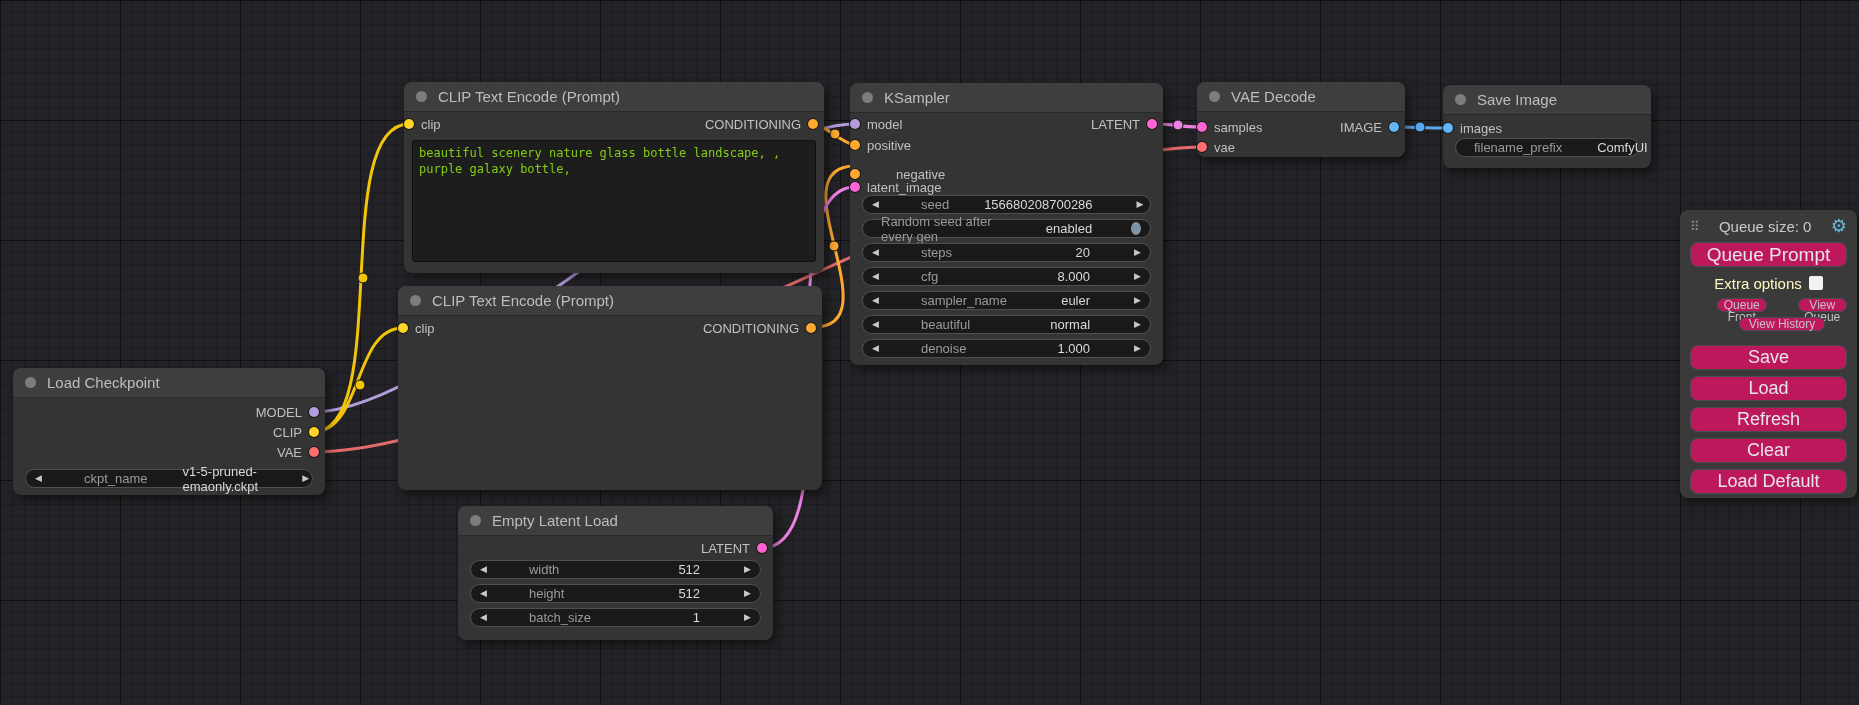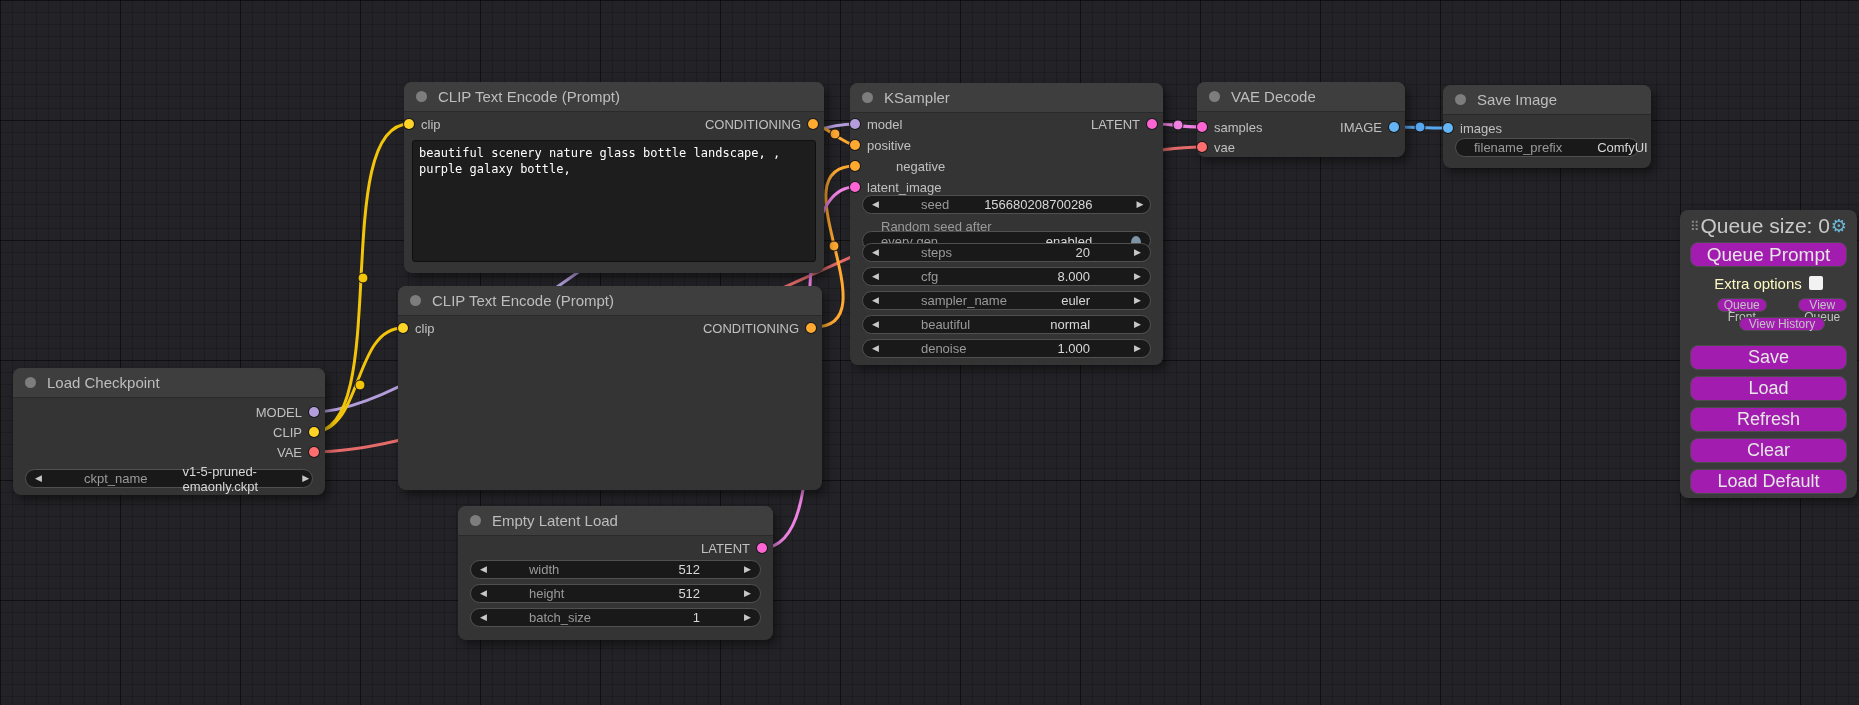--- a/index.html
+++ b/index.html
@@ -49,37 +49,37 @@
   }
   .widget .arrow { color:#c8c8c8; font-size:9px; line-height:1; }
   .widget .wlabel { color:#9a9a9a; margin-left:7px; }
   .widget .wvalue { color:#d8d8d8; margin-left:auto; margin-right:9px; }
   .widget .wvalue.noright { margin-right:2px; }
   .widget .toggle { width:13px; height:13px; border-radius:50%; background:#7e93a4; margin-left:2px; }
   .widget.noarrows .wlabel { margin-left:9px; }
 
   .prompt-text {
     position:absolute; left:8px; right:8px; background:#1d1d1d;
-    border:1px solid #101010; border-radius:3px; color:#ffffff;
+    border:1px solid #101010; border-radius:3px; color:#84cc16;
     font-family:"DejaVu Sans Mono", monospace; font-size:12px; line-height:1.35;
     padding:4px 6px; white-space:pre-wrap; z-index:3;
   }
 
   
   .qpanel {
     position:absolute; left:1680px; top:210px; width:177px; height:288px; z-index:4;
     background:#3a3a3a; border-radius:8px; box-shadow:3px 4px 10px rgba(0,0,0,.5);
     padding:6px 10px 0 10px;
   }
   .qheader { display:flex; align-items:center; height:20px; }
   .qhandle { color:#8a8a8a; font-size:13px; cursor:grab; }
-  .qsize { flex:1; text-align:center; color:#c9c9c9; font-size:21px; }
+  .qsize { flex:1; text-align:center; color:#c9c9c9; font-size:15px; }
   .qgear { color:#6ab7d8; font-size:18px; line-height:1; cursor:pointer; }
   .btn {
-    display:block; width:100%; background:#a21caf; border:1px solid #4c4c4c;
+    display:block; width:100%; background:#be185d; border:1px solid #4c4c4c;
     border-radius:8px; color:#e6e6e6; text-align:center; cursor:pointer;
     font-family:"Liberation Sans", sans-serif;
   }
   .btn.big { height:25px; font-size:18px; line-height:23px; margin-top:6px; }
   .extra-row { display:flex; align-items:center; justify-content:center; gap:7px; margin-top:8px; height:16px; }
   .extra-label { color:#fef9c3; font-size:15px; }
   .checkbox { width:14px; height:14px; background:#f2f2f2; border-radius:2px; cursor:pointer; }
   .pill-row { display:flex; gap:4px; margin-top:7px; }
   .btn.pill { height:14px; font-size:12px; line-height:12px; border-radius:9px; color:#c4c4c4;margin-left:27px; }
   .pill-center { display:flex; justify-content:center; margin-top:5px; }
@@ -201,40 +201,40 @@
       <span>KSampler</span>
     </div>
     <div class="slot in" style="top:31px;">
         <span class="pdot c-model"></span>
         <span>model</span>
       </div>
     <div class="slot in" style="top:52px;">
         <span class="pdot c-cond"></span>
         <span>positive</span>
       </div>
-    <div class="slot in" style="top:73px;gap:36px;">
+    <div class="slot in" style="top:81px;gap:36px;">
         <span class="pdot c-cond"></span>
         <span>negative</span>
       </div>
     <div class="slot in" style="top:94px;">
         <span class="pdot c-latent"></span>
         <span>latent_image</span>
       </div>
     <div class="slot out" style="top:31px;">
         <span class="pdot c-latent"></span>
         <span>LATENT</span>
       </div>
 
     <div class="widget" style="top:112px;">
       <span class="arrow">◀</span>
       <span class="wlabel">seed</span>
       <span class="wvalue">156680208700286</span>
       <span class="arrow">▶</span>
     </div>
-    <div class="widget noarrows" style="top:148px;align-items:flex-end;">
+    <div class="widget noarrows" style="top:136px;">
       <span class="wlabel">Random seed after every gen</span>
       <span class="wvalue noright">enabled</span>
       <span class="toggle"></span>
     </div>
     <div class="widget" style="top:160px;">
       <span class="arrow">◀</span>
       <span class="wlabel">steps</span>
       <span class="wvalue">20</span>
       <span class="arrow">▶</span>
     </div>

